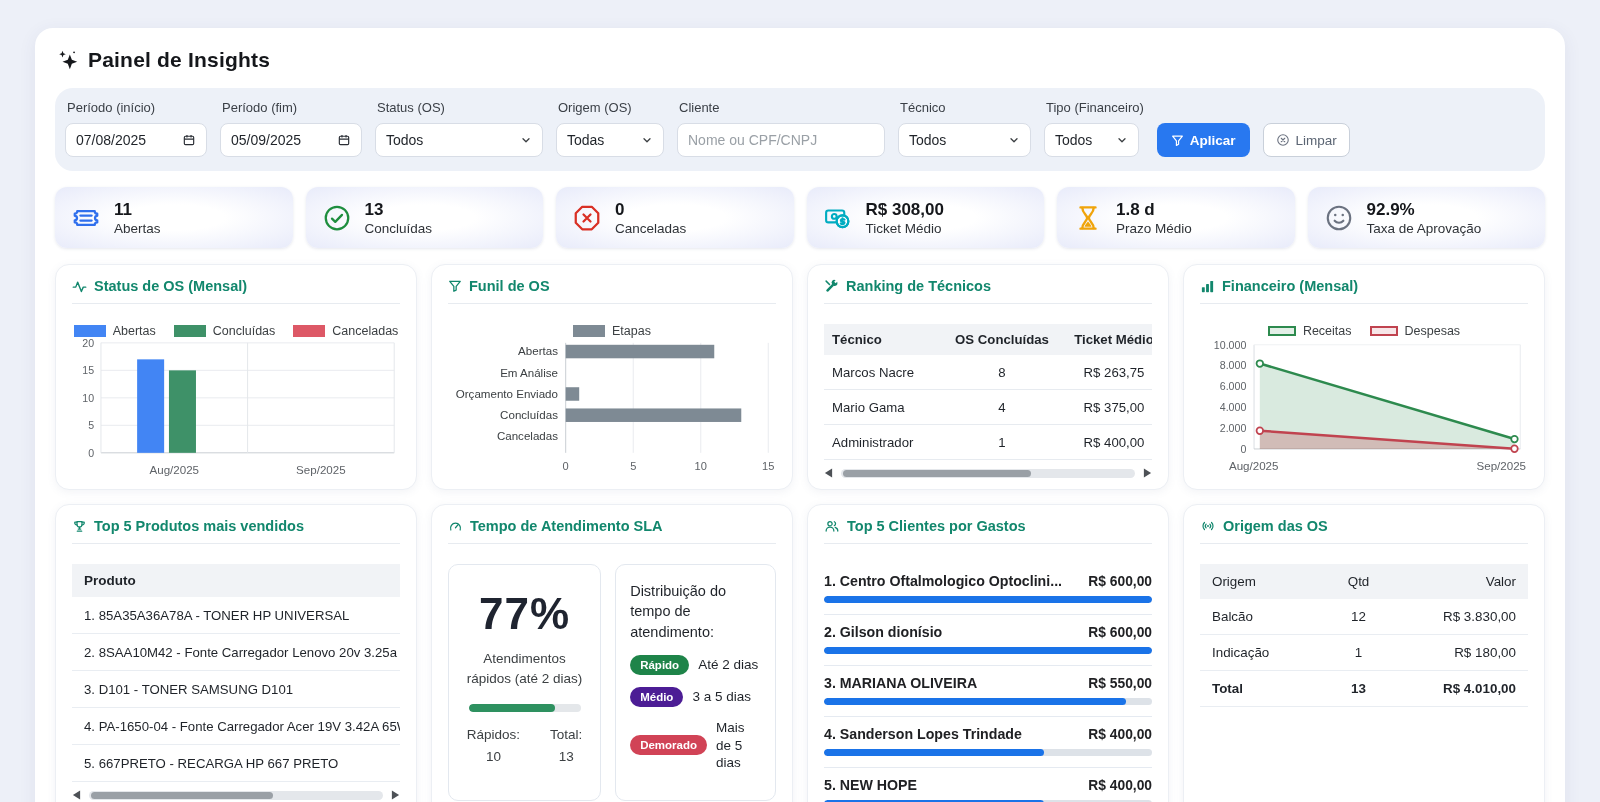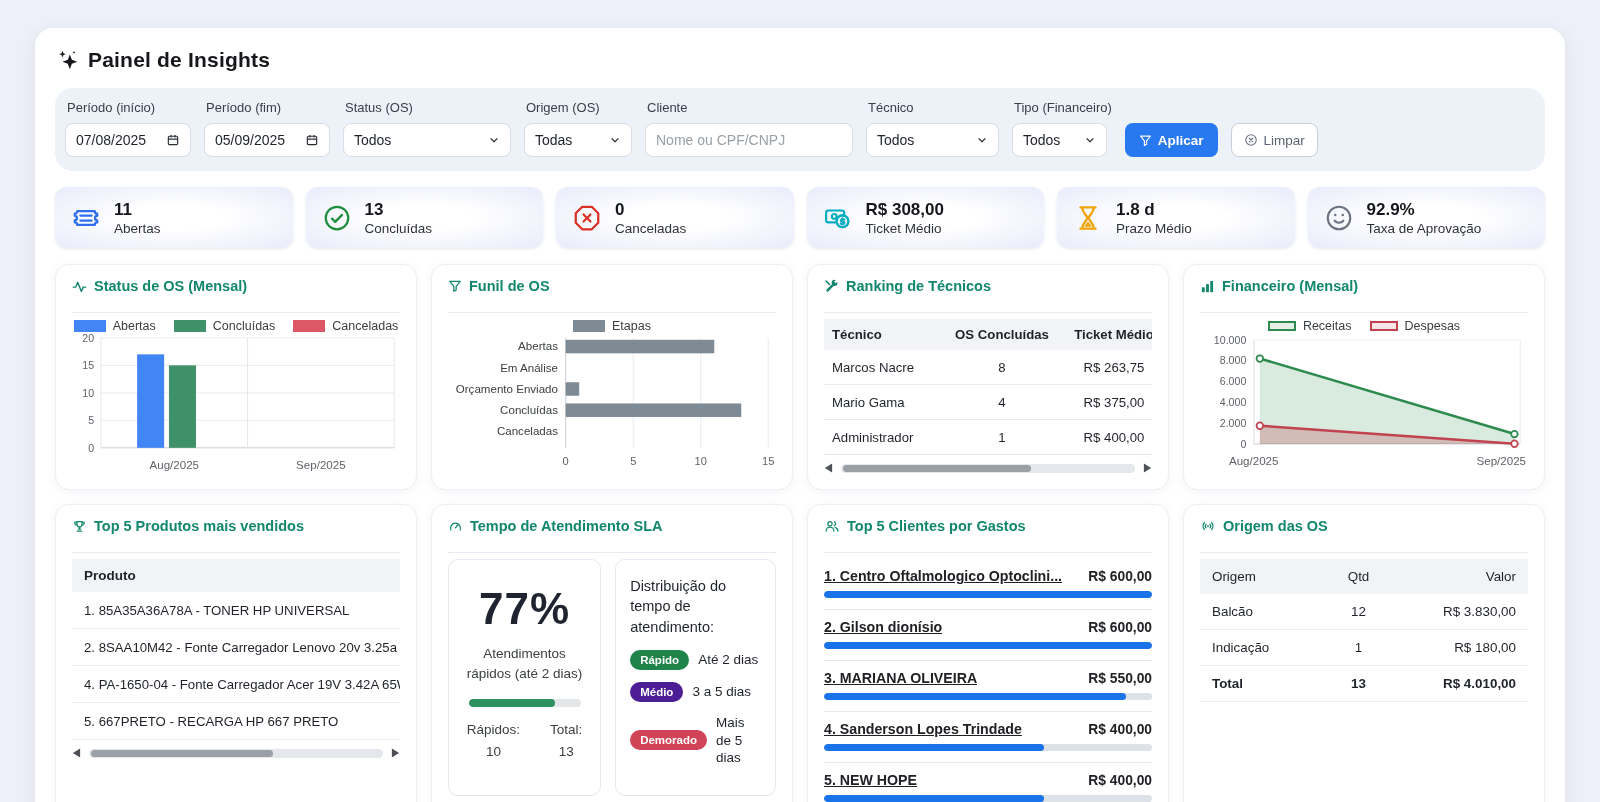--- a/index.html
+++ b/index.html
@@ -15,21 +15,21 @@
   
   .filter-panel { background:#edf1f8; border-radius:18px; padding:12px 10px 14px;
     display:flex; gap:13px; align-items:flex-end; }
   .f-group { display:flex; flex-direction:column; }
   .f-label { font-size:13px; color:#3a3f46; margin:0 0 8px 2px; white-space:nowrap; }
   .control { height:34px; background:#fff; border:1px solid #d8dde6; border-radius:8px;
     font-size:14px; color:#1f2329; display:flex; align-items:center;
     justify-content:space-between; padding:0 10px; font-family:"Liberation Sans",sans-serif; }
   input.control::placeholder { color:#9aa0a6; }
   .ctrl-icon { display:flex; margin-left:8px; }
-  .w-periodo-inicio,.w-periodo-fim{width:126px}.w-status-os{width:168px}
+  .w-periodo-inicio,.w-periodo-fim{width:142px}.w-status-os{width:168px}
   .w-origem-os{width:108px}.w-cliente{width:208px}.w-tecnico{width:133px}
   .w-tipo-financeiro{width:95px}
   .btn { height:34px; border-radius:8px; font-size:13.5px; display:flex; align-items:center;
     gap:6px; cursor:pointer; font-family:"Liberation Sans",sans-serif; }
   .btn-apply { background:#2878f0; color:#fff; border:none; padding:0 14px; font-weight:bold; }
   .btn-clear { background:#fff; color:#5b6573; border:1px solid #c9d0da; padding:0 12px; }
   
   .kpi-row { display:grid; grid-template-columns:repeat(6,1fr); gap:13px; margin:16px 0; }
   .kpi { border-radius:12px; padding:12px 16px; display:flex; align-items:center; gap:13px;
     background:radial-gradient(ellipse at center,#ffffff 30%,#e8ebfa 100%);
@@ -37,21 +37,21 @@
   .kpi-ic { display:flex; }
   .kpi-value { font-size:17px; font-weight:bold; color:#15171b; line-height:1.3; }
   .kpi-label { font-size:13.5px; color:#2f3338; }
   
   .cards-grid { display:grid; grid-template-columns:repeat(4,1fr); gap:14px; }
   .card { background:#fff; border:1px solid #eceff4; border-radius:14px;
     box-shadow:0 2px 8px rgba(90,100,140,.08); padding:13px 16px; overflow:hidden; }
   .card.r1 { height:226px; }
   .card.r2 { height:320px; }
   .card-title { display:flex; align-items:center; gap:7px; color:#12876d; font-weight:bold;
-    font-size:14.5px; border-bottom:1px solid #e7ebf0; padding-bottom:18px; margin-bottom:6px; }
+    font-size:14.5px; border-bottom:1px solid #e7ebf0; padding-bottom:9px; margin-bottom:20px; }
   .ct-icon { display:flex; }
   .legend { display:flex; justify-content:center; gap:18px; margin:1px 0 1px;
     font-size:12.5px; color:#3c4043; align-items:center; }
   .lg-item { display:flex; align-items:center; gap:7px; }
   .sw { width:32px; height:12px; display:inline-block; }
   .sw-outline { width:28px; height:10px; display:inline-block; border:2px solid; }
   .chart-svg { width:100%; height:auto; display:block; }
   .chart-svg text { font-family:"Liberation Sans",sans-serif; }
   
   .tbl-clip { overflow:hidden; }
@@ -83,21 +83,21 @@
   .sla-stats { display:flex; justify-content:center; gap:30px; }
   .sla-stat { font-size:13.5px; color:#3c4043; text-align:center; line-height:1.6; }
   .sla-right { padding:16px 14px; }
   .sla-head { font-size:14.5px; color:#1f2329; line-height:1.4; margin-bottom:13px; }
   .sla-item { display:flex; align-items:center; gap:9px; margin-bottom:12px; }
   .badge { color:#fff; font-size:11.5px; font-weight:bold; padding:4px 10px; border-radius:12px; white-space:nowrap; }
   .sla-item-text { font-size:13.5px; color:#1f2329; line-height:1.3; }
   
   .cl-row { padding:9px 0 11px; border-bottom:1px solid #e5eaf1; }
   .cl-top { display:flex; justify-content:space-between; align-items:baseline; gap:10px; }
-  .cl-name { font-size:14.2px; font-weight:bold; color:#202124; white-space:nowrap; overflow:hidden;text-decoration:underline; }
+  .cl-name { font-size:14.2px; font-weight:bold; color:#202124; white-space:nowrap; overflow:hidden; }
   .cl-val { font-size:13.8px; font-weight:bold; color:#202124; white-space:nowrap; }
   .cl-track { height:7px; background:#dde2e8; border-radius:4px; margin-top:7px; overflow:hidden; }
   .cl-fill { height:100%; border-radius:4px; }
   
   .og-row { display:grid; grid-template-columns:1.1fr .7fr 1.2fr; }
   .og-row.hd { background:#f1f3f6; font-weight:normal; }
   .og-c { padding:10px 12px; font-size:13.4px; color:#1f2329; border-bottom:1px solid #e9edf2; }
   .og-row.hd .og-c { border-bottom:none; }
   .og-c.ctr { text-align:center; }
   .og-c.rt { text-align:right; }
@@ -465,20 +465,21 @@
               <path d="M8 5H4.5A3.5 3.5 0 008 9.5M16 5h3.5A3.5 3.5 0 0116 9.5"></path>
               <path d="M12 12.8V16M8.5 19.5h7M10 16h4"></path>
             </svg>
           </span>
         <span>Top 5 Produtos mais vendidos</span>
       </div>
       <div class="card-body" id="products-body">
           <div class="prod-h">Produto</div>
           <div class="prod-item">1. 85A35A36A78A - TONER HP UNIVERSAL</div>
           <div class="prod-item">2. 8SAA10M42 - Fonte Carregador Lenovo 20v 3.25a 65w Plug</div>
+          <div class="prod-item">3. D101 - TONER SAMSUNG D101</div>
           <div class="prod-item">4. PA-1650-04 - Fonte Carregador Acer 19V 3.42A 65W Pino 5</div>
           <div class="prod-item">5. 667PRETO - RECARGA HP 667 PRETO</div>
           <div class="scrollbar">
     <span class="sc-arrow">
               <svg width="9" height="12" viewBox="0 0 10 12">
                 <path d="M9 1v10L1 6z" fill="#4d5156"></path>
               </svg>
             </span>
     <span class="sc-track">
               <span class="sc-thumb" style="width:62%"></span>

